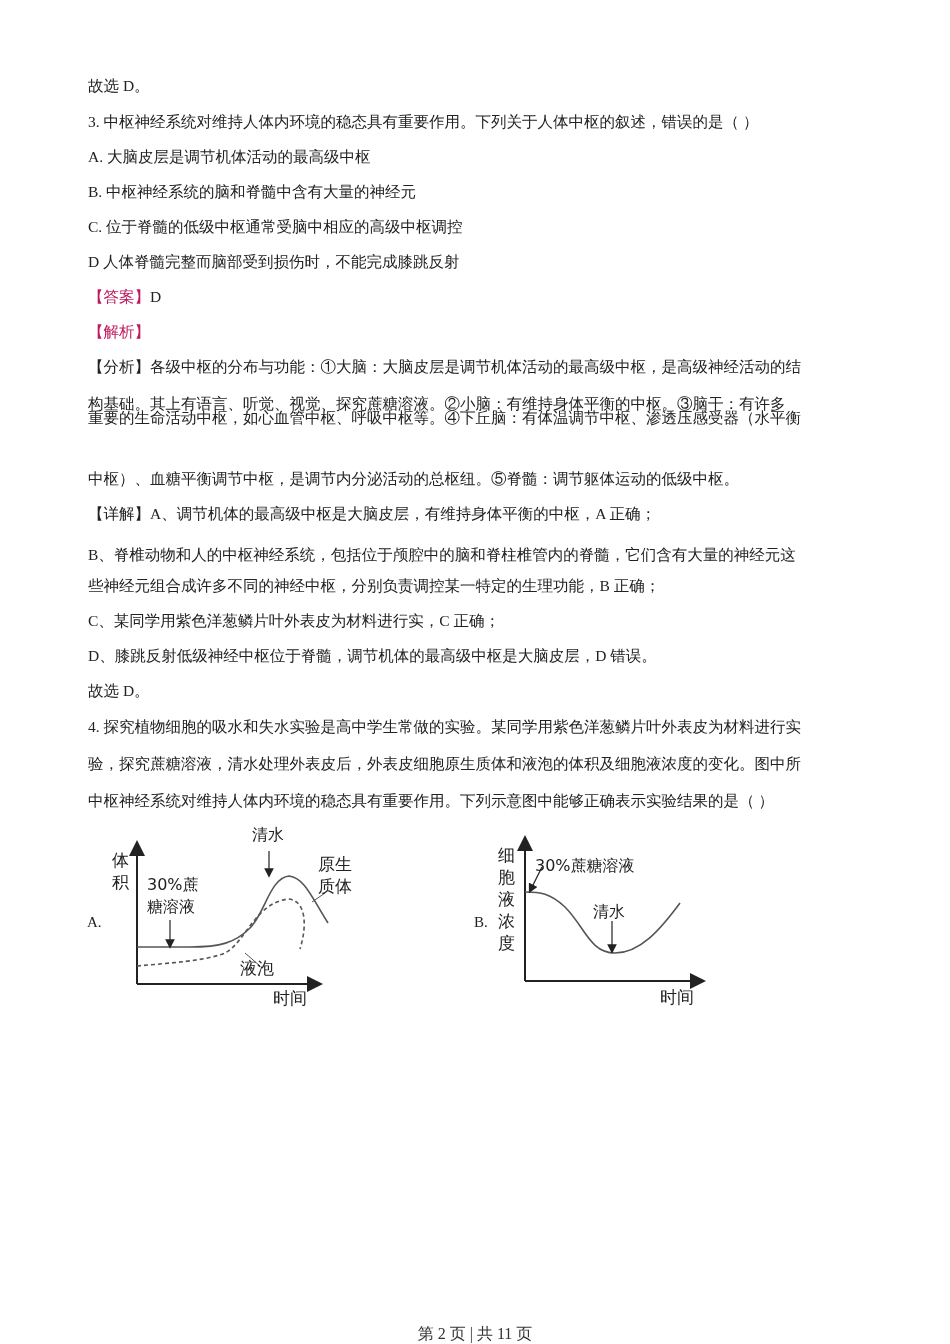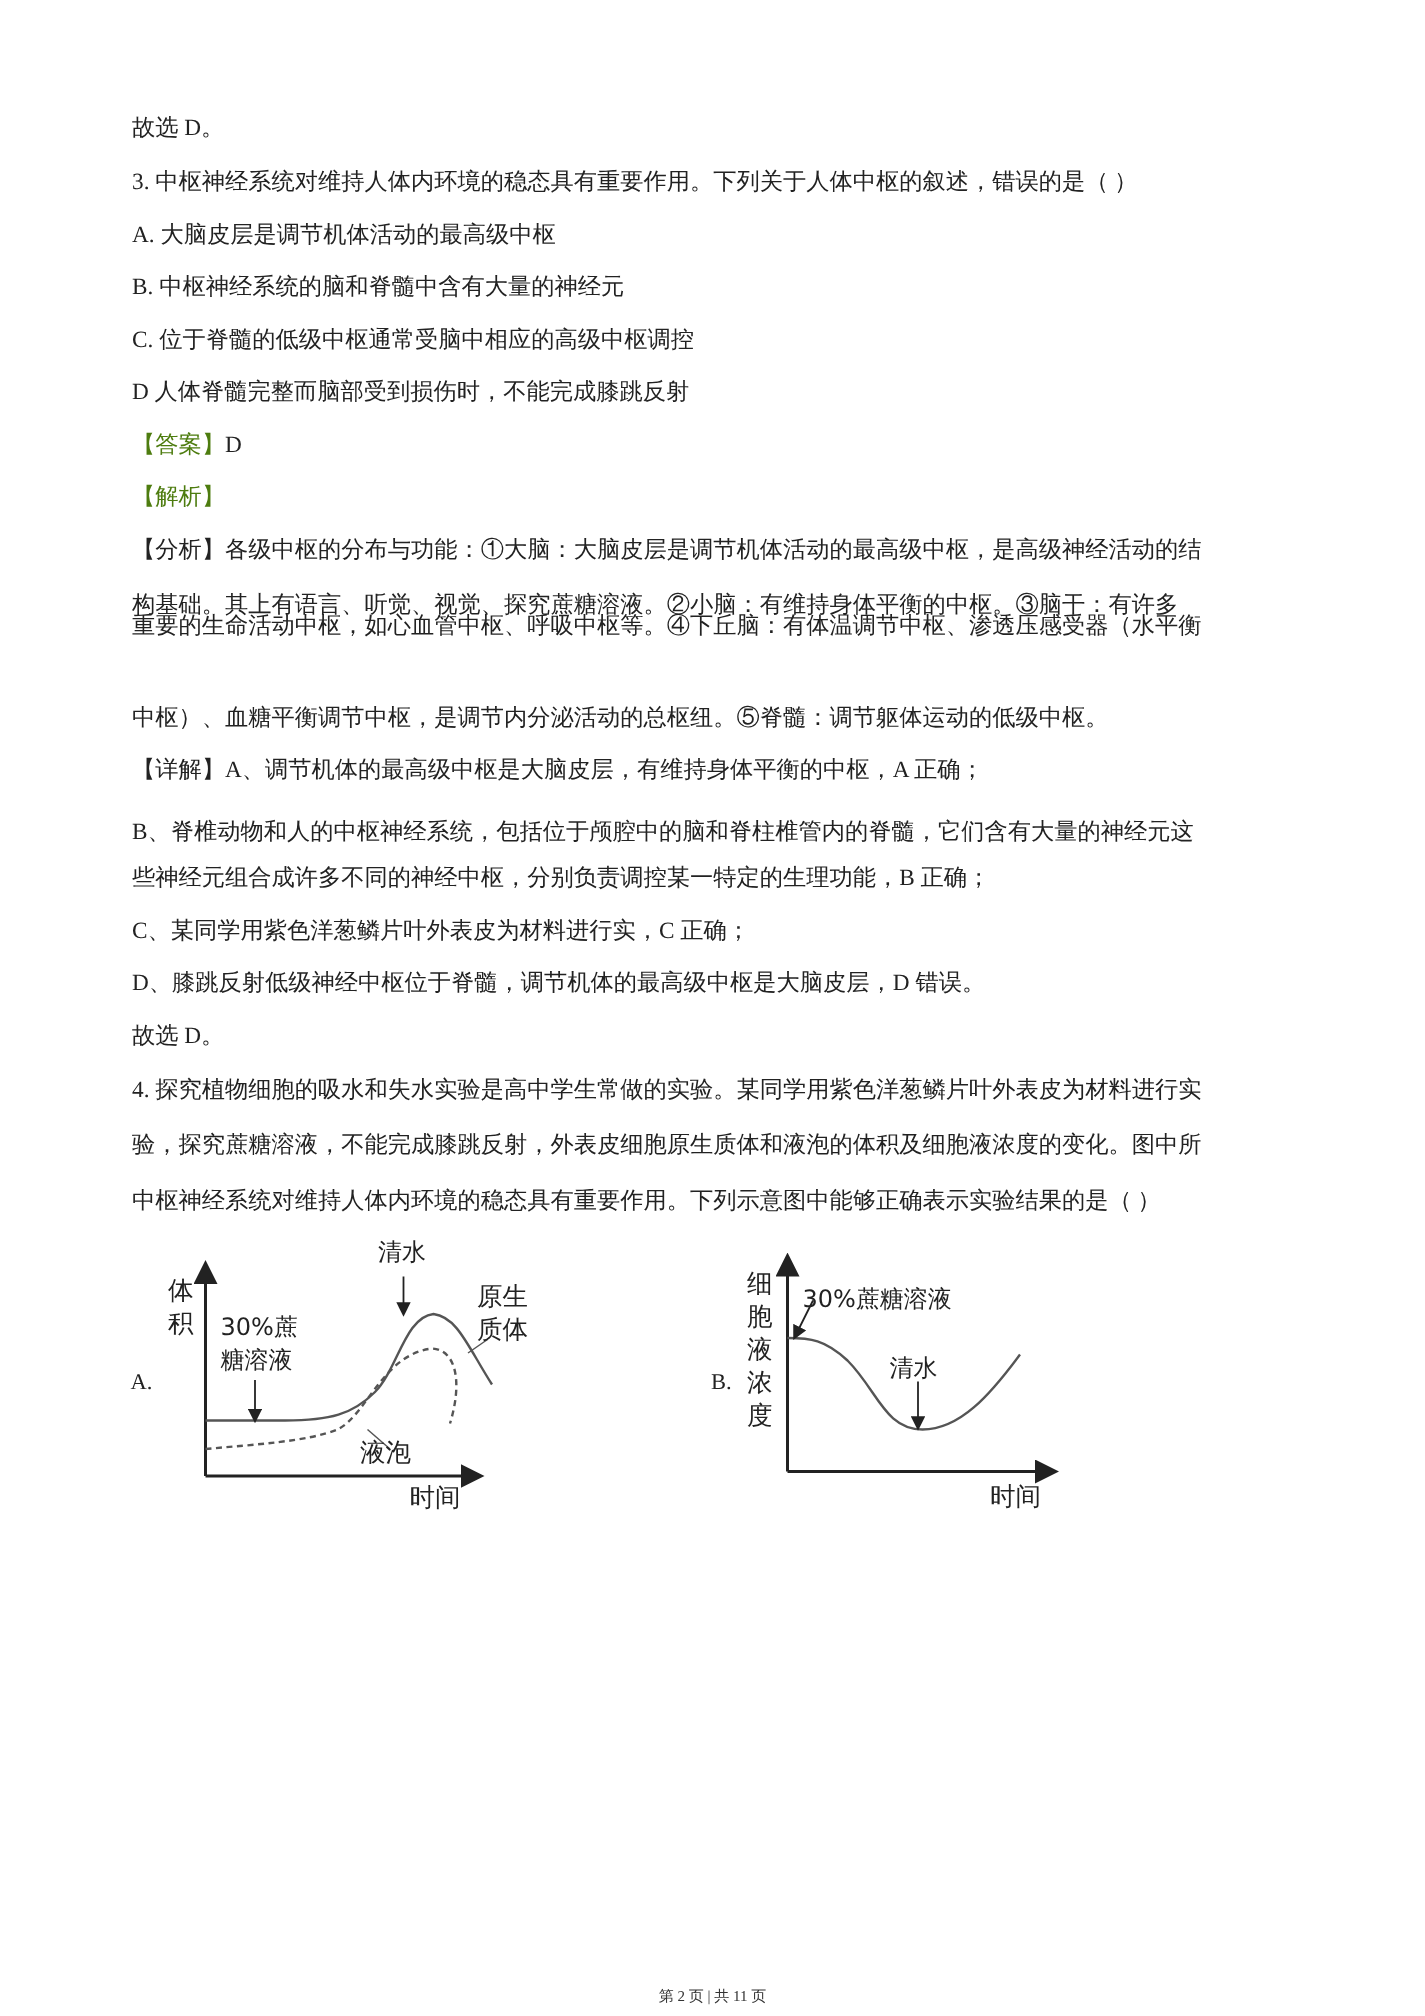--- a/index.html
+++ b/index.html
@@ -1,23 +1,23 @@
 <!DOCTYPE html>
 <html><head>
 <meta charset="utf-8">
 <style>
   html, body { margin:0; padding:0; background:#fff; }
   body { width:950px; height:1344px; position:relative; overflow:hidden;
          font-family:"Liberation Serif","DejaVu Serif",serif; color:#222; font-size:15.5px; }
   .line { position:absolute; left:88px; white-space:nowrap; line-height:20px; }
-  .blue { color:#4d7c0f; }
+  .blue { color:#be185d; }
   .fig { position:absolute; }
   .fig svg text { font-family:"DejaVu Sans","Liberation Sans",sans-serif; fill:#222; }
   .opt-label { position:absolute; font-size:15px; }
-  .footer { position:absolute; top:1324px; left:0; width:950px; text-align:center; font-size:10px; color:#333; }
+  .footer { position:absolute; top:1324px; left:0; width:950px; text-align:center; font-size:16px; color:#333; }
 </style>
 </head>
 <body>
 
 <div>
   <div class="line" style="top:76px">故选 D。</div>
   <div class="line" style="top:112px">3. 中枢神经系统对维持人体内环境的稳态具有重要作用。下列关于人体中枢的叙述，错误的是（    ）</div>
   <div class="line" style="top:147px">A. 大脑皮层是调节机体活动的最高级中枢</div>
   <div class="line" style="top:182px">B. 中枢神经系统的脑和脊髓中含有大量的神经元</div>
   <div class="line" style="top:217px">C. 位于脊髓的低级中枢通常受脑中相应的高级中枢调控</div>
@@ -30,21 +30,21 @@
   <div class="line" style="top:394px">构基础。其上有语言、听觉、视觉、探究蔗糖溶液。②小脑：有维持身体平衡的中枢。③脑干：有许多</div>
   <div class="line" style="top:408px">重要的生命活动中枢，如心血管中枢、呼吸中枢等。④下丘脑：有体温调节中枢、渗透压感受器（水平衡</div>
   <div class="line" style="top:469px">中枢）、血糖平衡调节中枢，是调节内分泌活动的总枢纽。⑤脊髓：调节躯体运动的低级中枢。</div>
   <div class="line" style="top:504px">【详解】A、调节机体的最高级中枢是大脑皮层，有维持身体平衡的中枢，A 正确；</div>
   <div class="line" style="top:545px">B、脊椎动物和人的中枢神经系统，包括位于颅腔中的脑和脊柱椎管内的脊髓，它们含有大量的神经元这</div>
   <div class="line" style="top:576px">些神经元组合成许多不同的神经中枢，分别负责调控某一特定的生理功能，B 正确；</div>
   <div class="line" style="top:611px">C、某同学用紫色洋葱鳞片叶外表皮为材料进行实，C 正确；</div>
   <div class="line" style="top:646px">D、膝跳反射低级神经中枢位于脊髓，调节机体的最高级中枢是大脑皮层，D 错误。</div>
   <div class="line" style="top:681px">故选 D。</div>
   <div class="line" style="top:717px">4. 探究植物细胞的吸水和失水实验是高中学生常做的实验。某同学用紫色洋葱鳞片叶外表皮为材料进行实</div>
-  <div class="line" style="top:754px">验，探究蔗糖溶液，不能完成膝跳反射，外表皮细胞原生质体和液泡的体积及细胞液浓度的变化。图中所</div>
+  <div class="line" style="top:754px">验，探究蔗糖溶液，清水处理外表皮后，外表皮细胞原生质体和液泡的体积及细胞液浓度的变化。图中所</div>
   <div class="line" style="top:791px">中枢神经系统对维持人体内环境的稳态具有重要作用。下列示意图中能够正确表示实验结果的是（    ）</div>
 
   <div class="opt-label" style="left:87px; top:914px">A.</div>
   <div class="fig" style="left:100px; top:818px">
     <svg width="280" height="200" viewBox="0 0 280 200">
       <defs>
         <marker id="ah" markerWidth="8" markerHeight="8" refX="4" refY="4" orient="auto">
           <path d="M0,0 L8,4 L0,8 z" fill="#222"></path>
         </marker>
       </defs>

